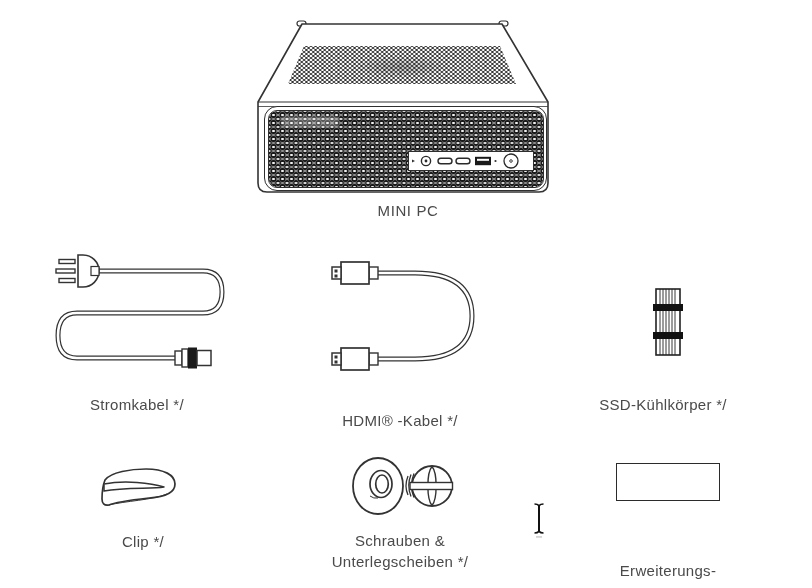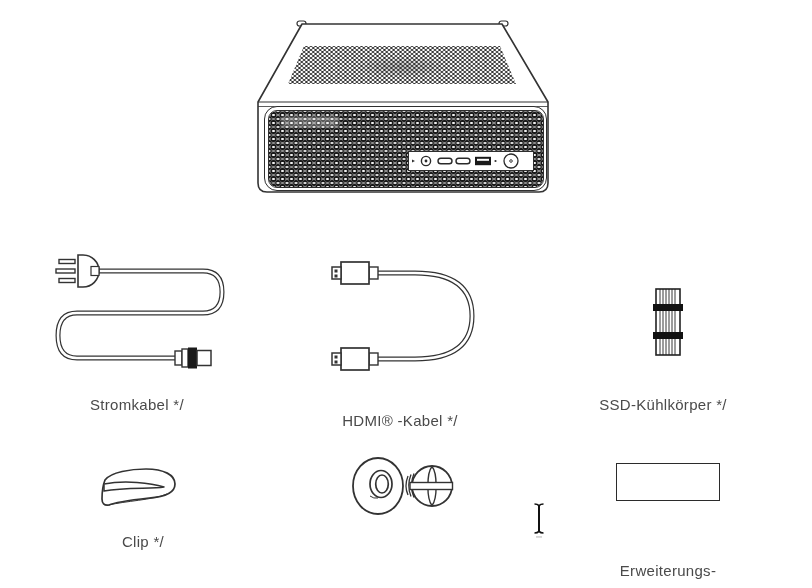--- a/index.html
+++ b/index.html
@@ -93,20 +93,21 @@
         <rect x="29" y="6.2" width="14" height="5.6" rx="2.8" fill="#fff" stroke="#2a2a2a" stroke-width="1.4"></rect>
         <rect x="47" y="6.2" width="14" height="5.6" rx="2.8" fill="#fff" stroke="#2a2a2a" stroke-width="1.4"></rect>
         <rect x="66" y="4.8" width="16" height="8.4" fill="#1a1a1a"></rect>
         <rect x="68" y="6.8" width="12" height="2" fill="#ffffff"></rect>
         <circle cx="86.5" cy="9" r="1.1" fill="#333"></circle>
         <circle cx="102" cy="9" r="7" fill="#fff" stroke="#2a2a2a" stroke-width="1.3"></circle>
         <circle cx="102" cy="9" r="1.3" fill="none" stroke="#2a2a2a" stroke-width="0.9"></circle>
       </svg>
     </div>
   </div>
+  <div class="caption" style="left:308px;top:200px;width:200px;letter-spacing:0.6px;">MINI PC</div>
 
   <svg class="abs" style="left:50px;top:246px;" width="180" height="130" viewBox="0 0 180 130">
 
     <path d="M48,25 H153 Q172,25 172,46 Q172,67 153,67 H27 Q8,67 8,89.5 Q8,112 27,112 H128" fill="none" stroke="#333" stroke-width="5"></path>
     <path d="M48,25 H153 Q172,25 172,46 Q172,67 153,67 H27 Q8,67 8,89.5 Q8,112 27,112 H128" fill="none" stroke="#fff" stroke-width="2.6"></path>
 
     <rect x="9" y="13.5" width="16" height="4" fill="#fff" stroke="#333" stroke-width="1.4"></rect>
     <rect x="6" y="23" width="19" height="4" fill="#fff" stroke="#333" stroke-width="1.4"></rect>
     <rect x="9" y="32.5" width="16" height="4" fill="#fff" stroke="#333" stroke-width="1.4"></rect>
 
@@ -169,20 +170,24 @@
     <path d="M22,44 A11,13 0 0 0 30,46" fill="none" stroke="#333" stroke-width="1"></path>
 
     <path d="M60,24 q-4,10 0,19" fill="none" stroke="#333" stroke-width="1.3"></path>
     <path d="M63,22.5 q-4.5,11 0,22" fill="none" stroke="#333" stroke-width="1.3"></path>
     <path d="M66,21.5 q-5,12 0,24" fill="none" stroke="#333" stroke-width="1.3"></path>
 
     <circle cx="84" cy="34" r="20" fill="#fff" stroke="#333" stroke-width="1.8"></circle>
     <path d="M84,14.5 C89.5,21 89.5,47 84,53.5 C78.5,47 78.5,21 84,14.5 Z" fill="#fff" stroke="#333" stroke-width="1.4"></path>
     <rect x="62" y="30.5" width="42.5" height="7" fill="#fff" stroke="#333" stroke-width="1.4"></rect>
   </svg>
+  <div class="caption" style="left:290px;top:530px;width:220px;">
+    <div>Schrauben &amp;</div>
+    <div>Unterlegscheiben */</div>
+  </div>
 
   <div class="expansion-rect"></div>
   <div class="caption" style="left:568px;top:530px;width:200px;margin-top:30px;">
     <div>Erweiterungs-</div>
   </div>
 
   <svg class="abs" style="left:531px;top:500px;" width="16" height="40" viewBox="0 0 16 40">
     <line x1="8" y1="5" x2="8" y2="32" stroke="#111" stroke-width="2"></line>
     <path d="M3.5,4 C6,4 7,4.6 8,5.6 C9,4.6 10,4 12.5,4" fill="none" stroke="#111" stroke-width="1.7"></path>
     <path d="M3.5,33 C6,33 7,32.4 8,31.4 C9,32.4 10,33 12.5,33" fill="none" stroke="#111" stroke-width="1.7"></path>

